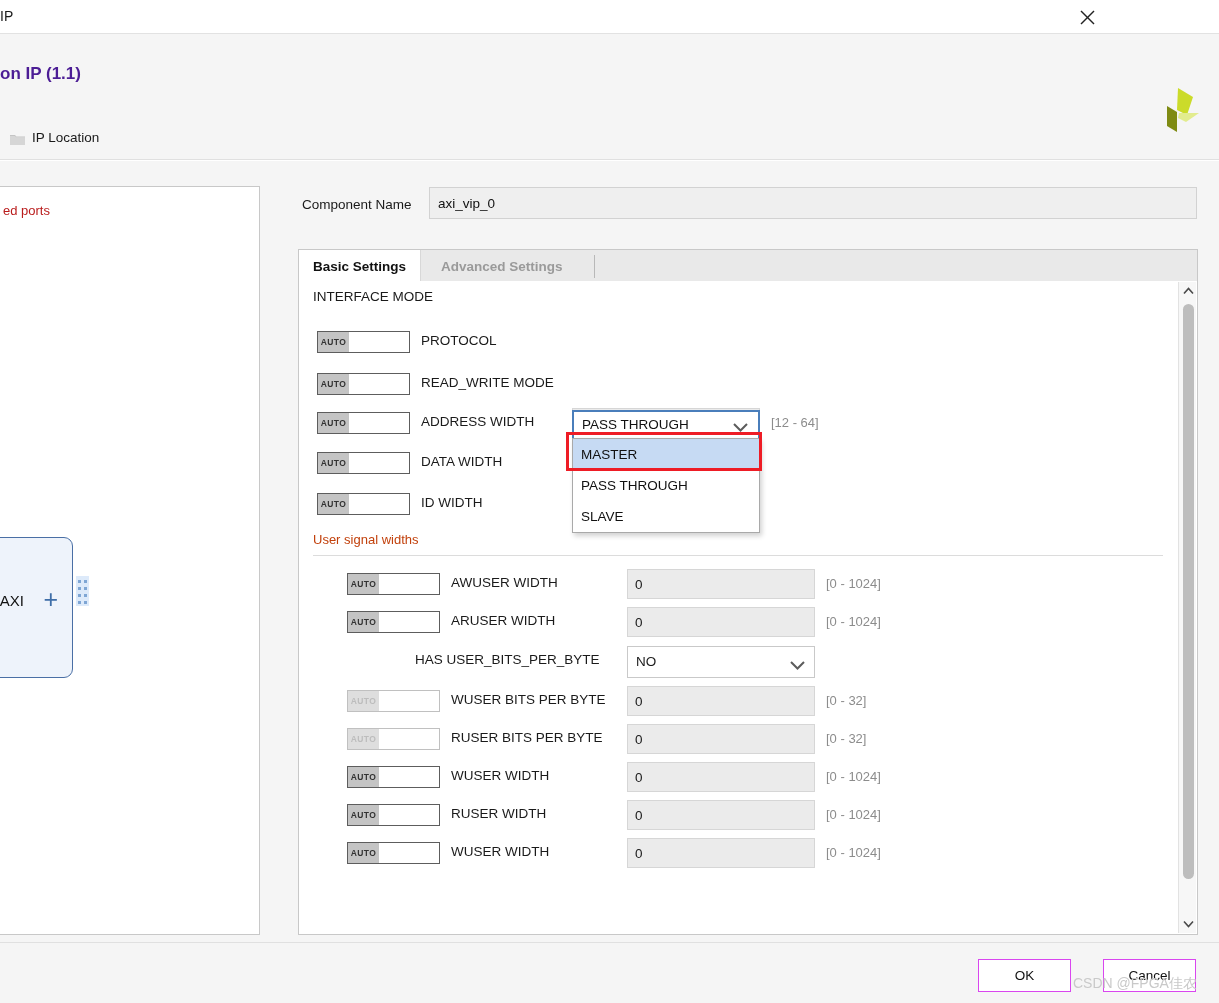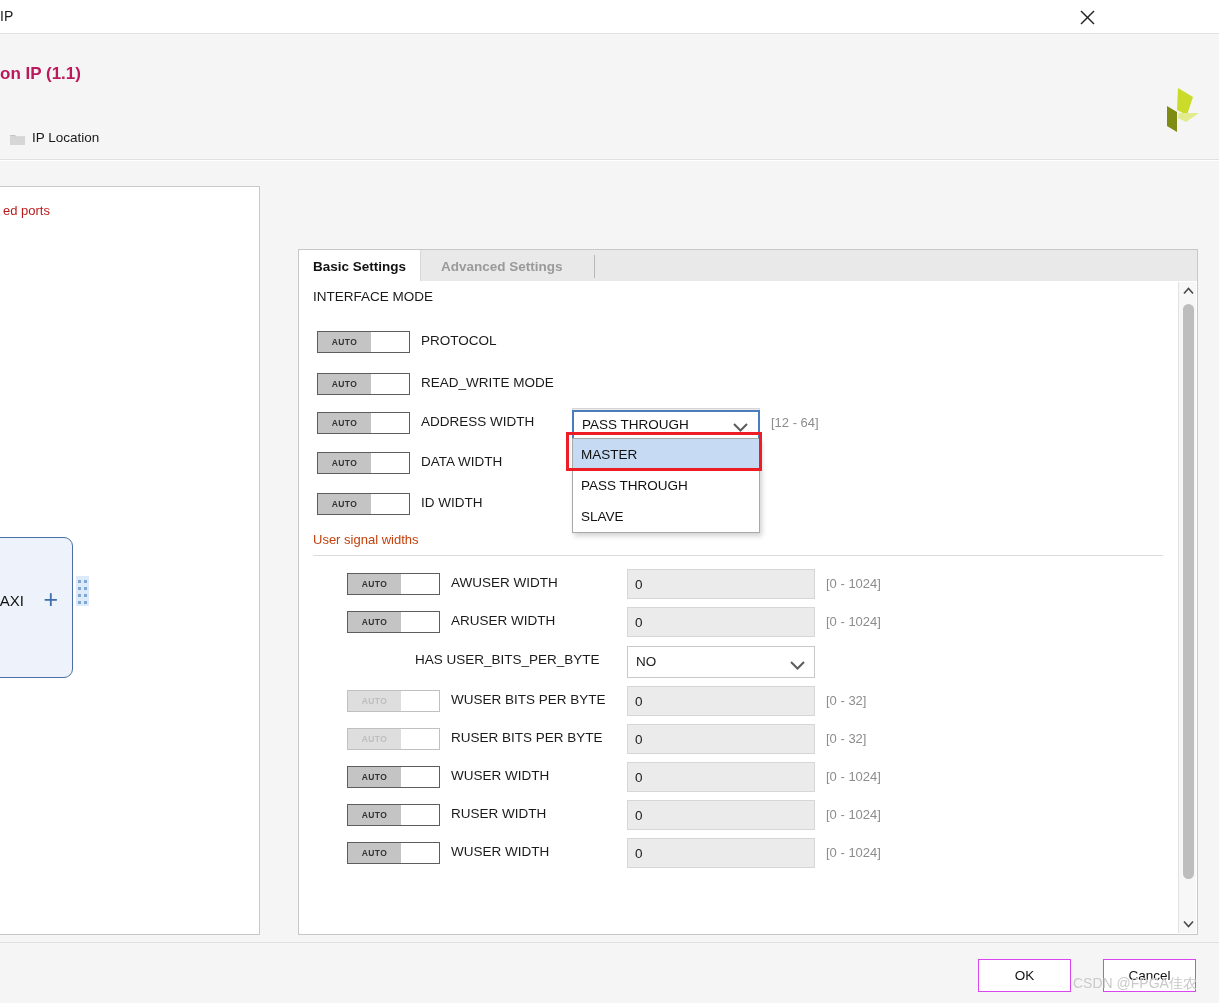--- a/index.html
+++ b/index.html
@@ -29,21 +29,21 @@
 
   
   #header {
     position: absolute; left: 0; top: 33px; width: 1219px; height: 127px;
     background: #f5f5f5;
     border-top: 1px solid #e2e2e2;
     border-bottom: 1px solid #e0e0e0;
   }
   #header .ip-title {
     position: absolute; left: 0px; top: 30px;
-    font-size: 17px; font-weight: bold; color: #be185d; white-space: nowrap;
+    font-size: 17px; font-weight: bold; color: #4c1d95; white-space: nowrap;
   }
   #iploc-row {
     position: absolute; left: 10px; top: 96px;
     display: flex; align-items: center; gap: 7px;
     cursor: pointer;
   }
   #iploc-row .lbl { font-size: 13.5px; color: #1a1a1a; }
   .folder-icon { width: 15px; height: 12px; position: relative; display:block; }
 
   #amd-logo {
@@ -163,21 +163,21 @@
     position: absolute; height: 1px; background: #dcdcdc;
   }
 
   
   .auto-tog {
     position: absolute; width: 93px; height: 22px;
     border: 1px solid #5d5d5d; background: #ffffff;
     cursor: pointer;
   }
   .auto-tog .knob {
-    position: absolute; left: 0; top: 0; width: 53px; height: 20px;
+    position: absolute; left: 0; top: 0; width: 31px; height: 20px;
     background: #c4c4c4;
     display: flex; align-items: center; justify-content: center;
     font-size: 8.5px; font-weight: bold; color: #333; letter-spacing: .4px;
   }
   .auto-tog.disabled { border-color: #c0c0c0; }
   .auto-tog.disabled .knob { background: #dedede; color: #bdbdbd; }
 
   
   .tinput {
     position: absolute; height: 30px;
@@ -319,20 +319,24 @@
         <i style="left:8px; top:11px;"></i>
       <i style="left:2px;  top:18px;"></i>
         <i style="left:8px; top:18px;"></i>
       <i style="left:2px;  top:25px;"></i>
         <i style="left:8px; top:25px;"></i>
     </div>
   </div>
 
   <div id="config-panel">
 
+    <div id="comp-row">
+      <span class="lbl">Component Name</span>
+      <input id="comp-name-input" type="text" value="axi_vip_0" style="">
+    </div>
 
     <div id="tabstrip">
       <div class="tab active">Basic Settings</div>
       <div class="tab inactive">Advanced Settings</div>
       <div id="tab-divider"></div>
     </div>
 
     <div id="tab-content">
       <div id="scroll-region">
 

